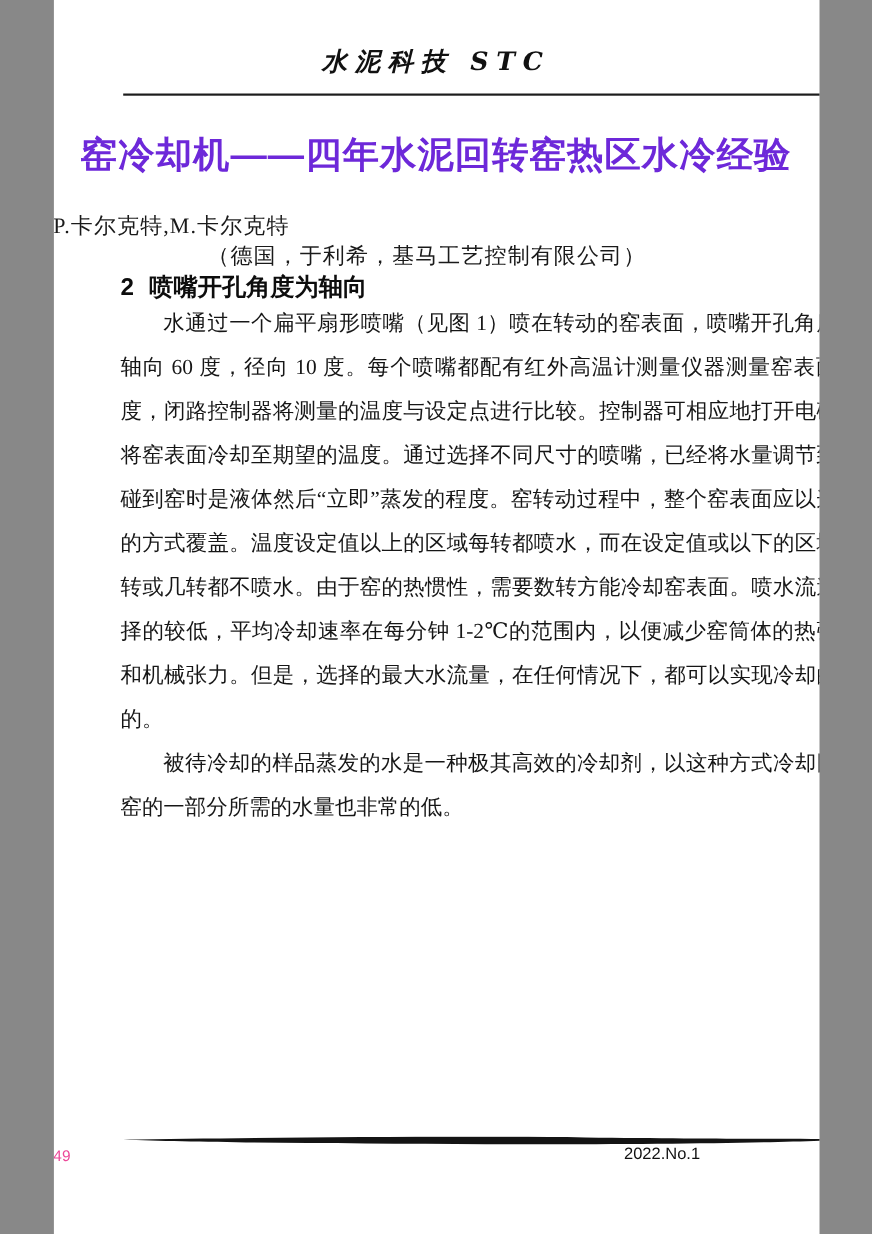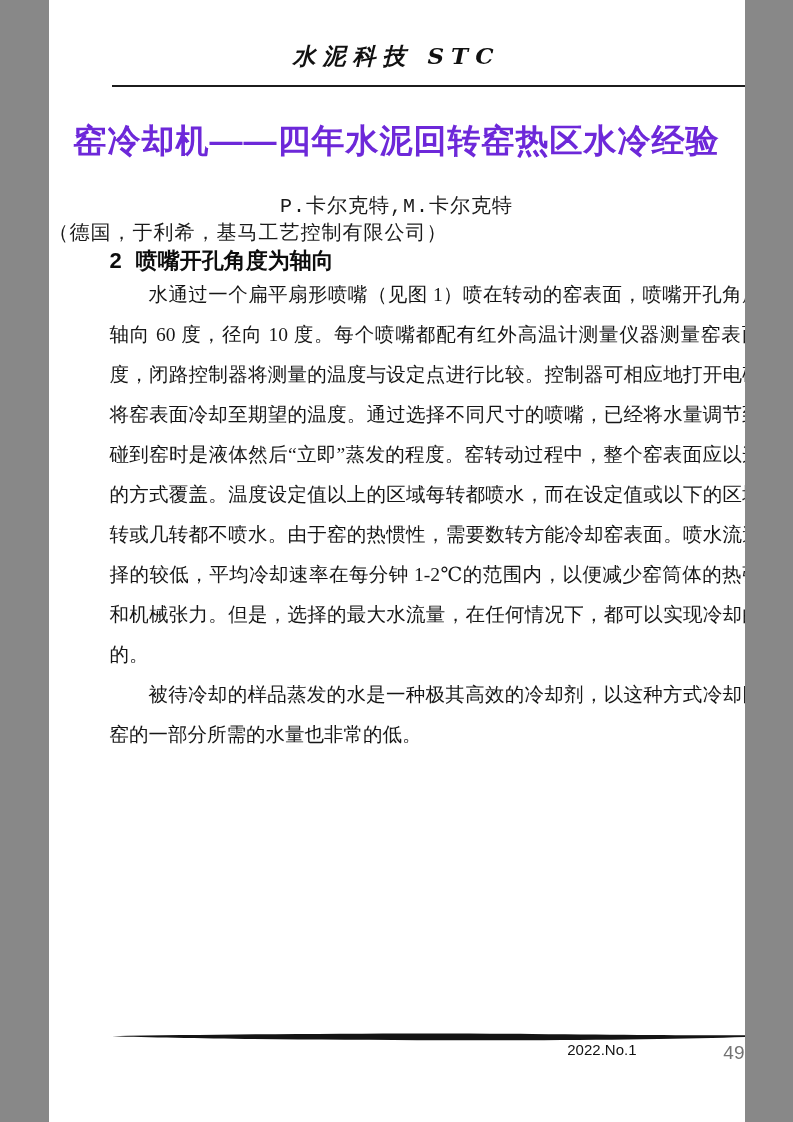--- a/index.html
+++ b/index.html
@@ -41,30 +41,30 @@
     font-family: "Liberation Sans", "DejaVu Sans", sans-serif;
     font-weight: 700;
     font-size: 33px;
     letter-spacing: 1px;
     color: #6d28d9;
     white-space: nowrap;
   }
   .authors {
     position: absolute;
     top: 192px; left: 0; right: 0;
-    text-align: center;
-    font-family: Liberation Mono, monospace;
+    text-align: left;
+    font-family: Liberation Serif, serif;
     font-size: 20px;
     letter-spacing: 1px;
     color: #1a1a1a;
   }
   .affiliation {
     position: absolute;
     top: 219px; left: 0; right: 17px;
-    text-align: left;
+    text-align: center;
     font-family: "Liberation Serif", "DejaVu Serif", serif;
     font-size: 20px;
     letter-spacing: 1px;
     color: #1a1a1a;
   }
 
   
   .main {
     position: absolute;
     top: 247px; left: 61px;
@@ -93,24 +93,24 @@
   
   .footer-rule {
     position: absolute;
     top: 1033px; left: 63px;
     width: 668px; height: 8px;
   }
   .footer-rule svg { display: block; width: 668px; height: 8px; }
   .page-number {
     position: absolute;
     top: 1042px; left: 0; right: 0;
-    text-align: right;
+    text-align: left;
     font-family: "Liberation Sans", "DejaVu Sans", sans-serif;
-    font-size: 19px;
-    color: #737373;
+    font-size: 14px;
+    color: #ec4899;
   }
   .issue-label {
     position: absolute;
     top: 1041px; right: 108px;
     font-family: "Liberation Sans", "DejaVu Sans", sans-serif;
     font-size: 15px;
     color: #111;
   }
 </style>
 </head>

